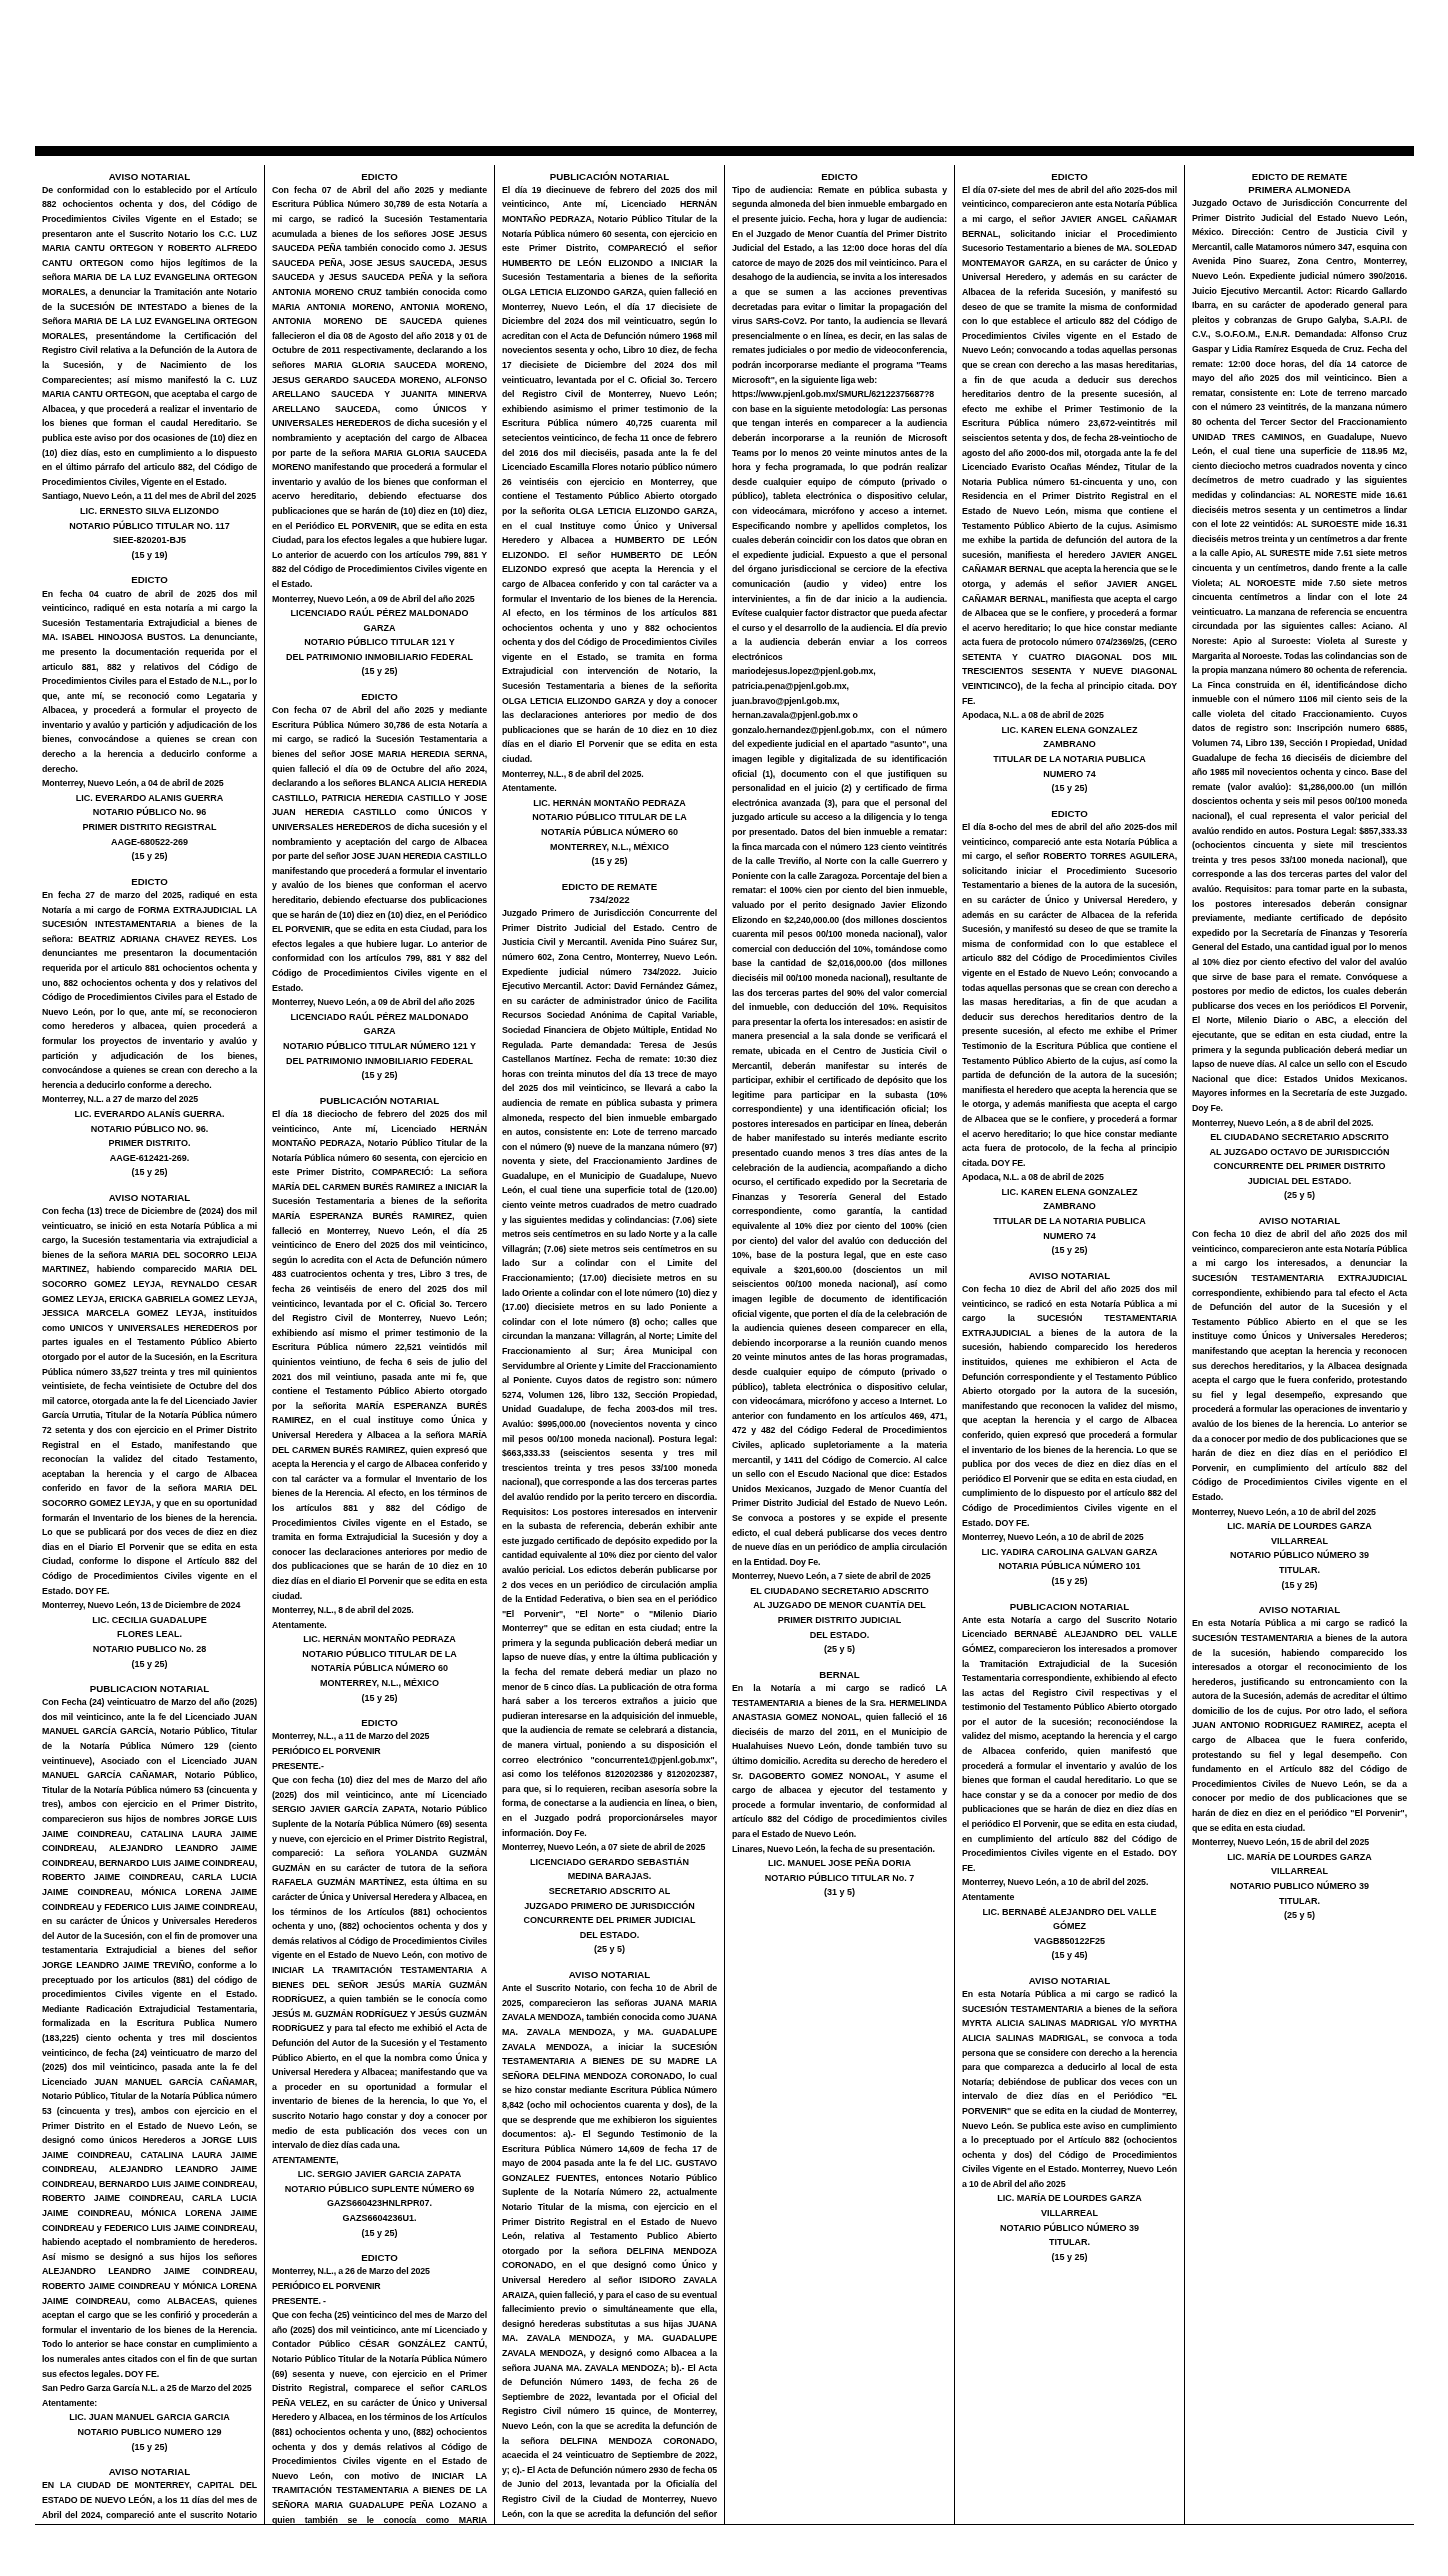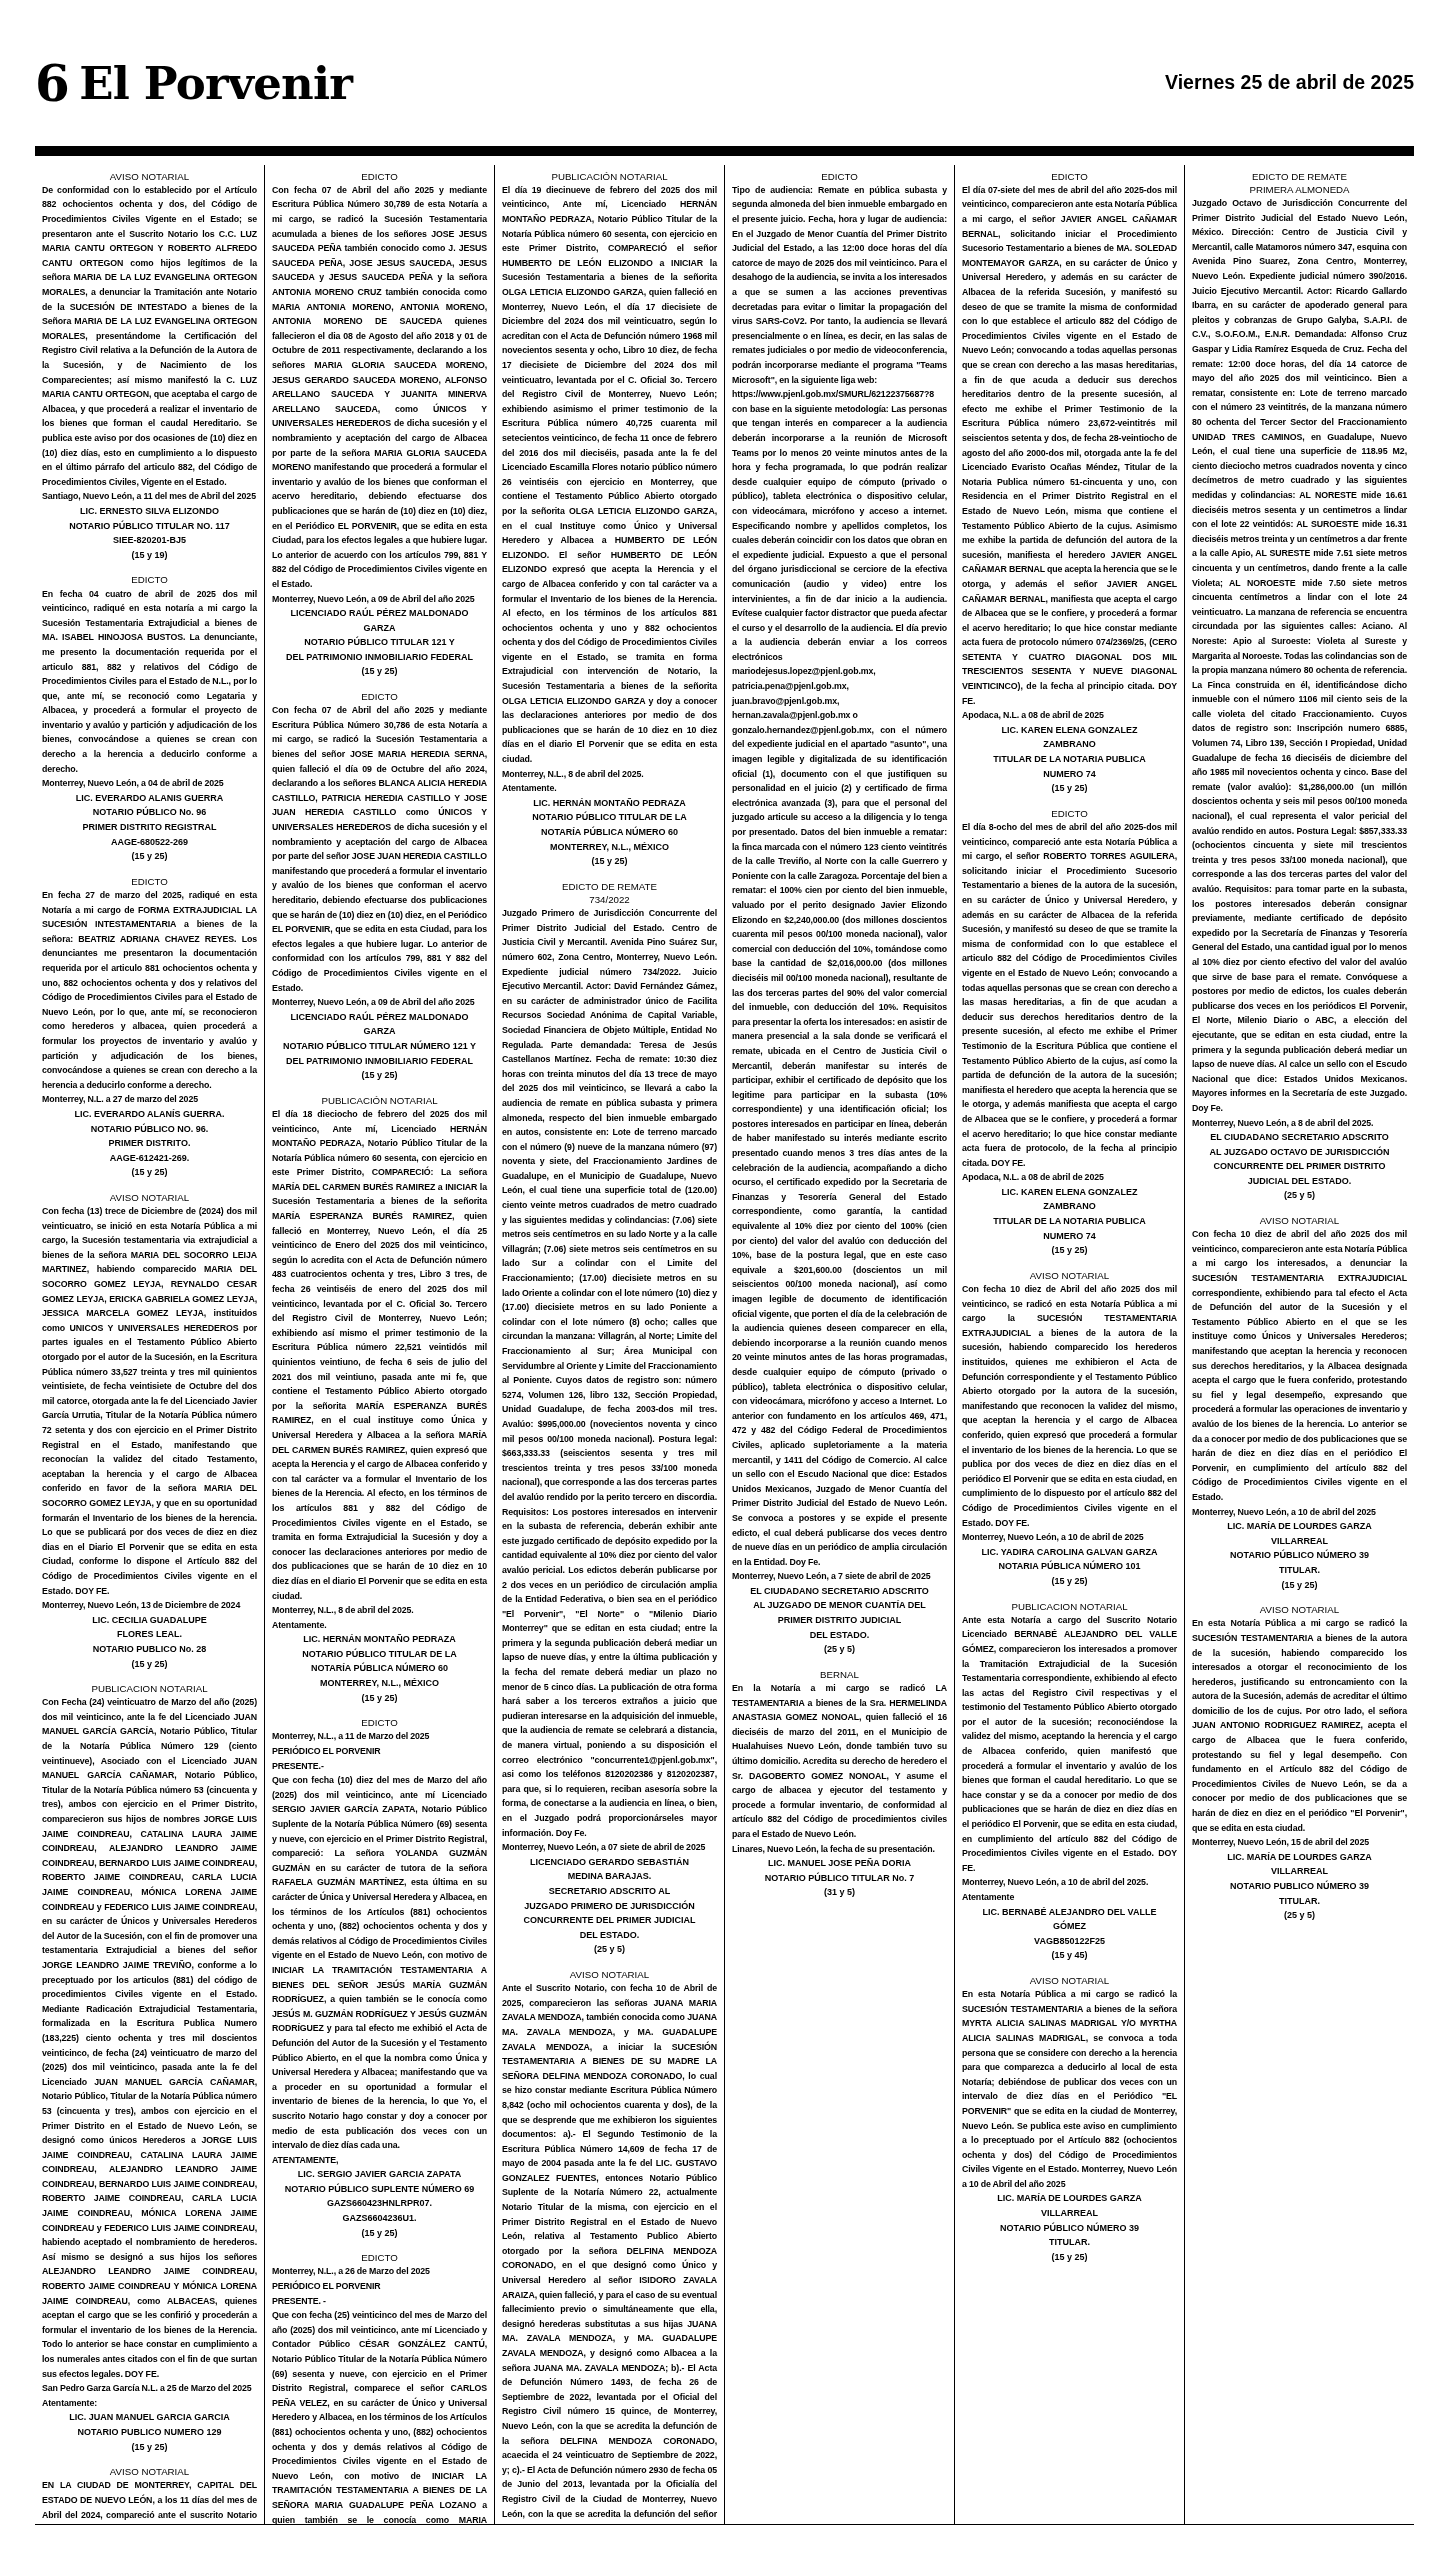--- a/index.html
+++ b/index.html
@@ -10,33 +10,29 @@
           font-size:50px;line-height:86px;vertical-align:top;letter-spacing:-1.6px;}
   #masthead{display:inline-block;font-family:"DejaVu Serif",serif;font-weight:bold;
           font-size:45px;line-height:86px;vertical-align:top;margin-left:11px;letter-spacing:-0.8px;}
   #dateline{position:absolute;right:0;top:30px;font-size:19.5px;font-weight:bold;}
   #bar{position:absolute;left:35px;right:35px;top:146px;height:10px;background:#000;}
   #cols{position:absolute;left:35px;right:35px;top:165px;height:2359px;display:flex;
         border-bottom:1.6px solid #000;}
   .col{flex:1 1 0;padding:1.6px 7px 4.7px 7px;overflow:hidden;border-right:1.6px solid #000;}
   .col:last-child{border-right:none;}
   .notice{margin-bottom:11px;}
-  .ntitle{font-size:9.7px;font-weight:normal;text-align:center;line-height:13.2px;margin-top:3.1px;}
+  .ntitle{font-size:9.7px;font-weight:bold;text-align:center;line-height:13.2px;margin-top:3.1px;}
   .nbody{font-size:8.8px;font-weight:bold;line-height:14.6px;text-align:justify;
          white-space:pre-line;letter-spacing:-0.1px;word-spacing:-0.2px;}
   .nsig{font-size:9px;font-weight:bold;text-align:center;line-height:14.6px;}
 </style>
 </head>
 <body>
 
 <div id="page">
-  <div id="hdr">
-    <span id="pageno">6</span><span id="masthead">El Porvenir</span>
-    <span id="dateline">Viernes 25 de abril de 2025</span>
-  </div>
   <div id="bar"></div>
   <div id="cols">
       <div class="col">
   <div class="notice">
     <div class="ntitle" style="white-space: pre-line;">AVISO NOTARIAL</div>
     <div class="nbody">De conformidad con lo establecido por el Artículo 882 ochocientos ochenta y dos, del Código de Procedimientos Civiles Vigente en el Estado; se presentaron ante el Suscrito Notario los C.C. LUZ MARIA CANTU ORTEGON Y ROBERTO ALFREDO CANTU ORTEGON como hijos legítimos de la señora MARIA DE LA LUZ EVANGELINA ORTEGON MORALES, a denunciar la Tramitación ante Notario de la SUCESIÓN DE INTESTADO a bienes de la Señora MARIA DE LA LUZ EVANGELINA ORTEGON MORALES, presentándome la Certificación del Registro Civil relativa a la Defunción de la Autora de la Sucesión, y de Nacimiento de los Comparecientes; así mismo manifestó la C. LUZ MARIA CANTU ORTEGON, que aceptaba el cargo de Albacea, y que procederá a realizar el inventario de los bienes que forman el caudal Hereditario. Se publica este aviso por dos ocasiones de (10) diez en (10) diez días, esto en cumplimiento a lo dispuesto en el último párrafo del articulo 882, del Código de Procedimientos Civiles, Vigente en el Estado.
 Santiago, Nuevo León, a 11 del mes de Abril del 2025</div>
     <div class="nsig" style="white-space: pre-line;">LIC. ERNESTO SILVA ELIZONDO
 NOTARIO PÚBLICO TITULAR NO. 117
 SIEE-820201-BJ5

